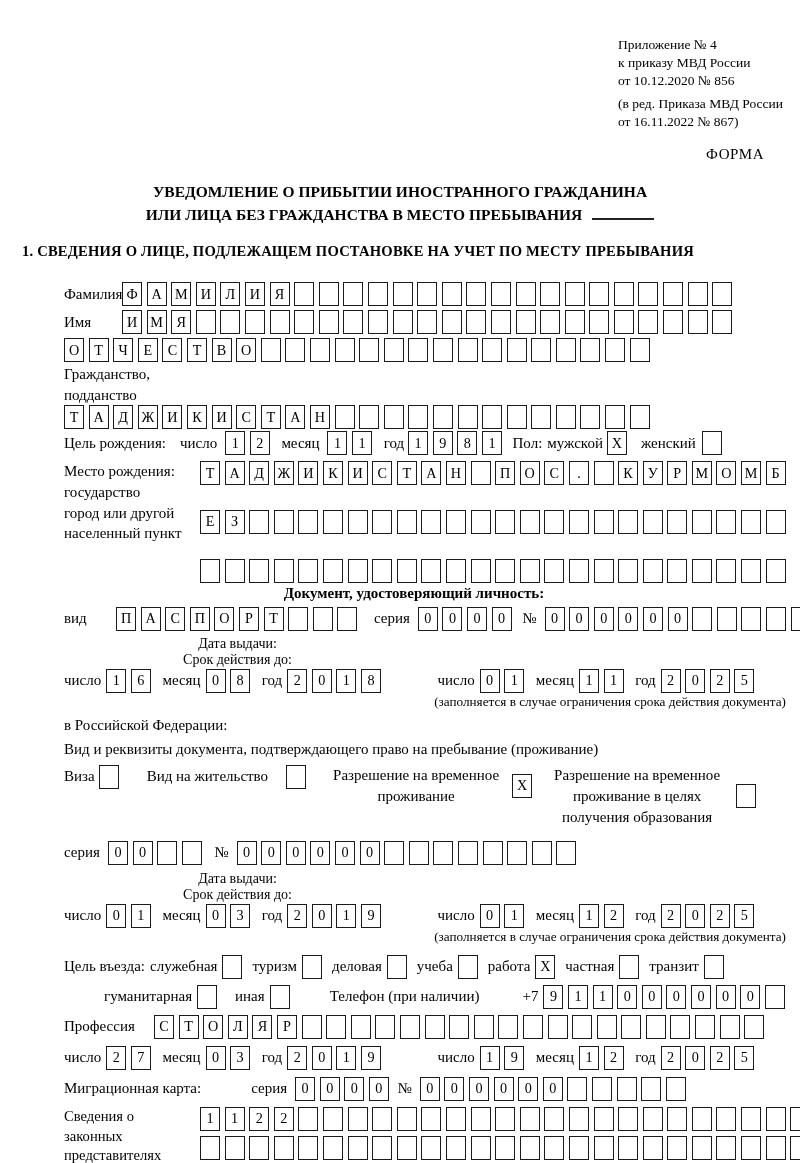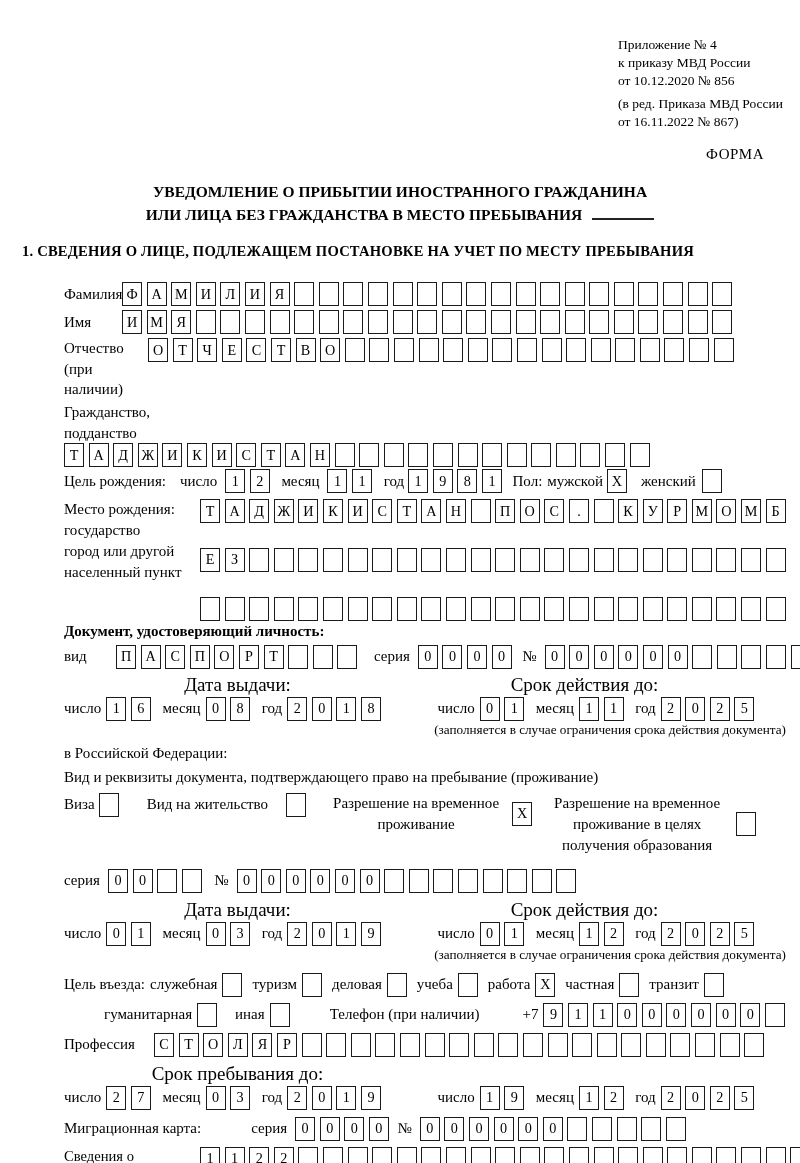--- a/index.html
+++ b/index.html
@@ -16,22 +16,22 @@
   .content{position:absolute;left:64px;top:243px;width:732px;}
   .sec-heading{font-weight:bold;font-size:14.6px;letter-spacing:.2px;margin:0 0 22px -42px;white-space:nowrap;}
   .row{display:flex;align-items:center;margin-bottom:4px;}
   .boxes{display:flex;flex:none;}
   .cell,.chk{flex:none;box-sizing:border-box;width:20px;height:24px;border:1.6px solid #1b1b1b;
         margin-right:4.6px;display:inline-flex;align-items:center;justify-content:center;
         font-size:14.2px;background:#fff;}
   .chk{margin-right:0;}
   .lbl{flex:none;margin-right:8px;}
   .lblcol{flex:none;line-height:1.38;}
-  .center-bold{font-weight:bold;margin:2px 0 5px 0;}
-  .dateheads{display:flex;width:695px;font-size:19px;margin-bottom:1px;}
+  .center-bold{text-align:center;font-weight:bold;margin:2px 0 5px 0;}
+  .dateheads{display:flex;width:695px;font-size:14px;margin-bottom:1px;flex-direction:column;}
   .dateheads .dh{width:347px;text-align:center;}
   .datepair{display:flex;width:695px;justify-content:space-between;align-items:center;margin-bottom:1px;}
   .dgroup{display:flex;align-items:center;}
   .dgroup .dl{flex:none;margin-right:5px;}
   .dgroup .ml{margin-left:7px;}
   .vnote{width:722px;text-align:right;font-size:13.2px;margin-bottom:7px;}
   .intro{margin-bottom:7px;}
   .optrow{display:flex;align-items:flex-start;margin:4px 0 10px 0;min-height:66px;}
   .opt{display:flex;align-items:center;}
   .opt .ol{text-align:center;line-height:1.4;}
@@ -122,24 +122,20 @@
           <span class="cell"></span>
           <span class="cell"></span>
           <span class="cell"></span>
           <span class="cell"></span>
           <span class="cell"></span>
           <span class="cell"></span>
         </span>
     </div>
 
     <div class="row" style="align-items:flex-start;margin-bottom:2px;">
-      <span class="lblcol" style="width:84px">
-        <span>Отчество</span><br>
-        <span>(при наличии)</span>
-      </span>
       <span class="boxes">
           <span class="cell">О</span>
           <span class="cell">Т</span>
           <span class="cell">Ч</span>
           <span class="cell">Е</span>
           <span class="cell">С</span>
           <span class="cell">Т</span>
           <span class="cell">В</span>
           <span class="cell">О</span>
           <span class="cell"></span>
@@ -560,21 +556,20 @@
           <span class="cell"></span>
           <span class="cell"></span>
           <span class="cell"></span>
           <span class="cell"></span>
           <span class="cell"></span>
           <span class="cell"></span>
         </span>
     </div>
 
     <div class="dateheads">
-      <span class="dh">Срок пребывания до:</span>
     </div>
     <div class="datepair" style="margin-bottom:7px">
       <span class="dgroup">
         <span class="dl">число</span>
         <span class="boxes">
             <span class="cell">2</span>
             <span class="cell">7</span>
           </span>
         <span class="dl ml">месяц</span>
         <span class="boxes">

